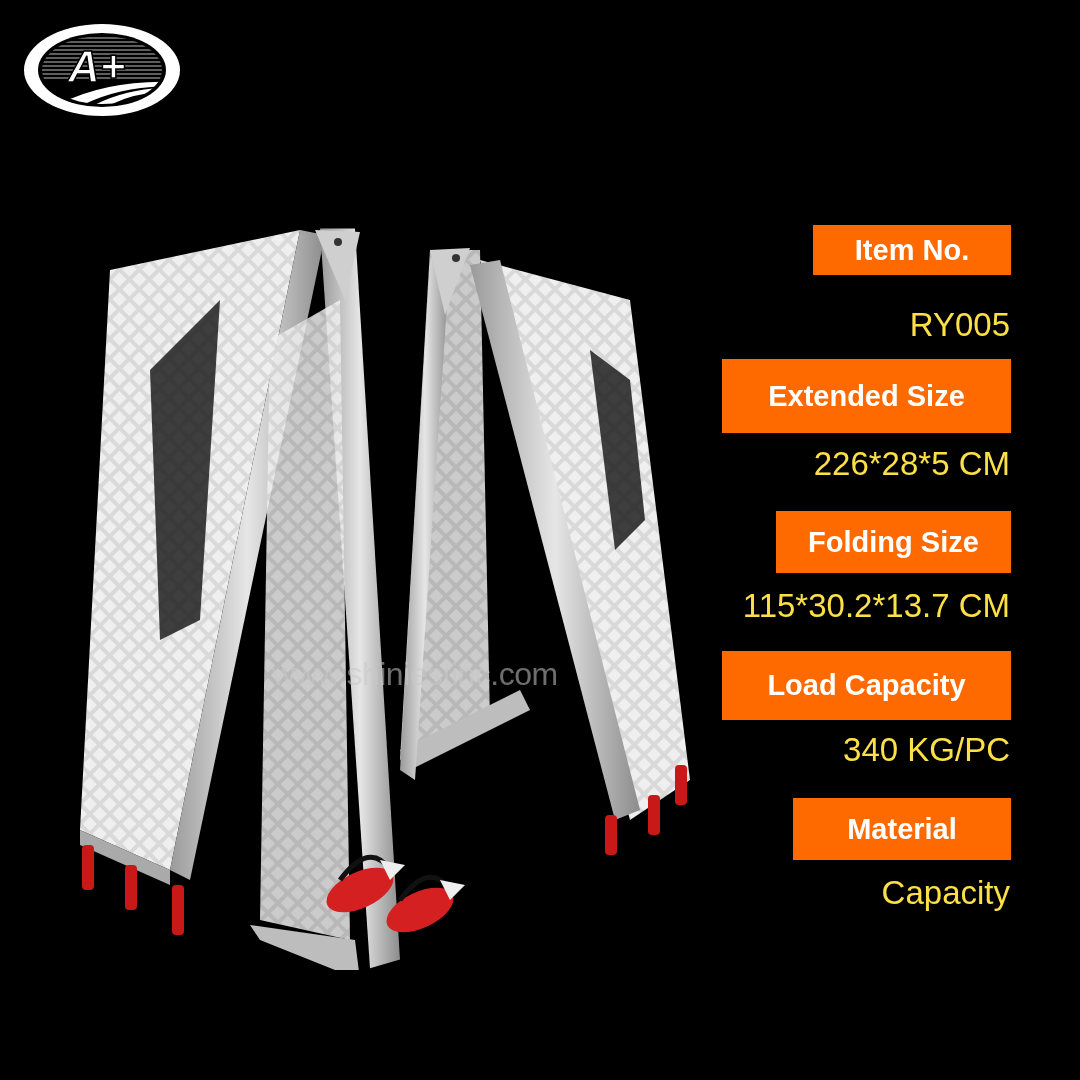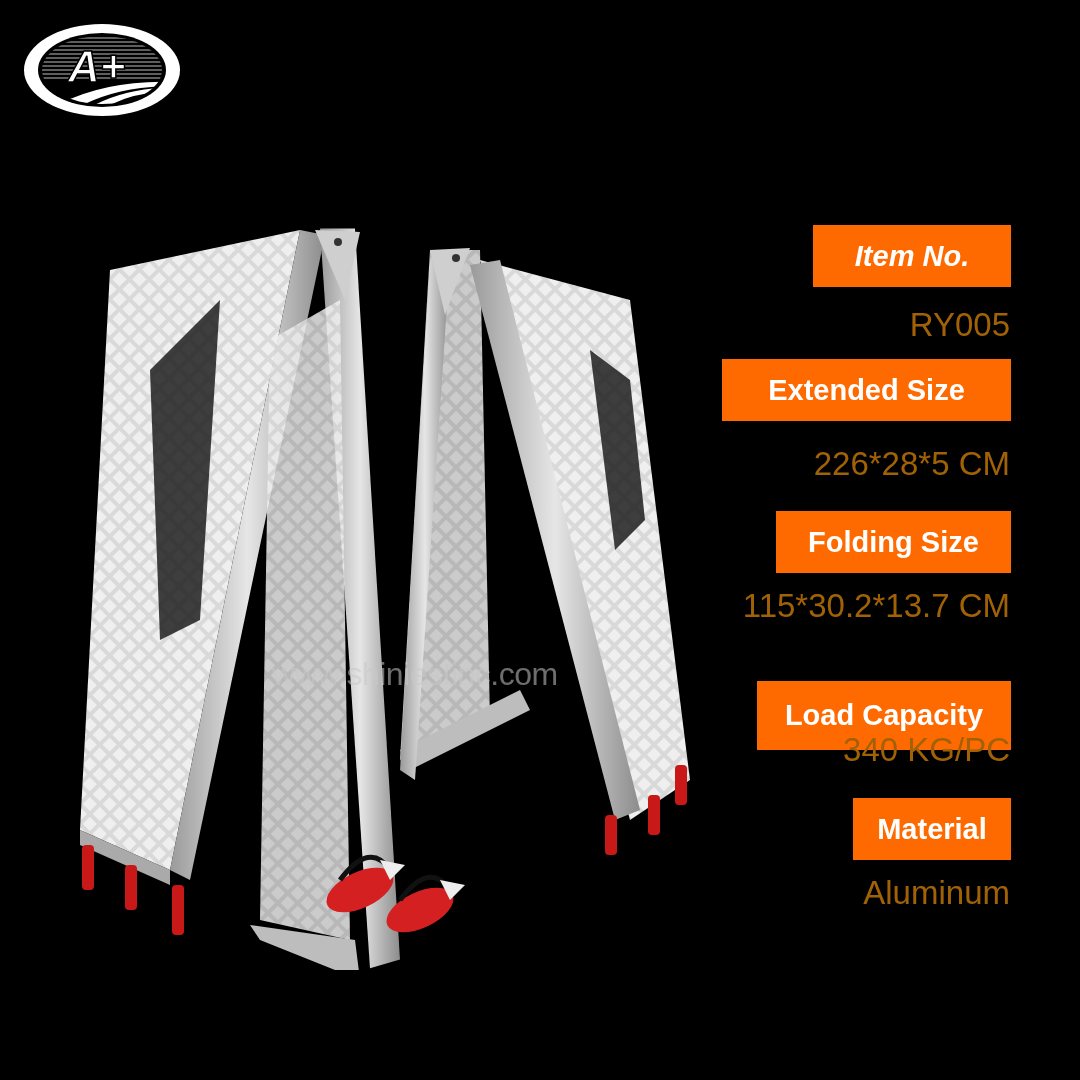--- a/index.html
+++ b/index.html
@@ -1,21 +1,21 @@
 <!DOCTYPE html>
 <html><head>
 <meta charset="utf-8">
 <style>
   html,body{margin:0;padding:0;background:#000;}
   body{width:1080px;height:1080px;position:relative;overflow:hidden;font-family:"Liberation Sans","DejaVu Sans",sans-serif;}
   .logo{position:absolute;left:22px;top:22px;width:160px;height:96px;}
   .product{position:absolute;left:70px;top:220px;width:640px;height:750px;}
   .watermark{position:absolute;left:272px;top:628px;font-size:32px;color:rgba(200,200,200,0.55);letter-spacing:-0.5px;font-family:"Liberation Sans",sans-serif;margin-top:28px;}
   .spec-label{position:absolute;right:69px;background:#ff6a00;color:#fff;font-weight:bold;font-size:29px;display:flex;align-items:center;justify-content:center;box-sizing:border-box;}
-  .spec-value{position:absolute;right:70px;color:#a16207;font-size:33px;text-align:right;white-space:nowrap;}
+  .spec-value{position:absolute;right:70px;color:#fde047;font-size:33px;text-align:right;white-space:nowrap;}
 </style>
 </head>
 <body>
 
 <div class="logo">
   <svg width="160" height="96" viewBox="0 0 160 96">
     <defs>
       <clipPath id="inner">
           <ellipse cx="80" cy="48" rx="60" ry="34"></ellipse>
         </clipPath>
@@ -93,26 +93,26 @@
       <path d="M270 660 Q300 620 320 650" stroke="#111" stroke-width="5" fill="none"></path>
       <path d="M330 680 Q360 640 380 670" stroke="#111" stroke-width="5" fill="none"></path>
       <polygon points="310,640 335,645 320,660" fill="#eee"></polygon>
       <polygon points="370,660 395,665 380,680" fill="#eee"></polygon>
     </g>
   </svg>
 </div>
 
 <div class="watermark">www.shiniestinc.com</div>
 
-<div class="spec-label" style="top:225px;width:198px;height:62px;font-style:italic;">Item No.</div>
+<div class="spec-label" style="top:225px;width:198px;height:50px;">Item No.</div>
 <div class="spec-value" style="top:306px;">RY005</div>
 
-<div class="spec-label" style="top:359px;width:289px;height:62px;">Extended Size</div>
+<div class="spec-label" style="top:359px;width:289px;height:74px;">Extended Size</div>
 <div class="spec-value" style="top:445px;">226*28*5 CM</div>
 
 <div class="spec-label" style="top:511px;width:235px;height:62px;margin-left:48px;">Folding Size</div>
 <div class="spec-value" style="top:587px;">115*30.2*13.7 CM</div>
 
-<div class="spec-label" style="top:651px;width:254px;height:69px;margin-top:30px;">Load Capacity</div>
+<div class="spec-label" style="top:651px;width:289px;height:69px;">Load Capacity</div>
 <div class="spec-value" style="top:731px;">340 KG/PC</div>
 
-<div class="spec-label" style="top:798px;width:158px;height:62px;">Material</div>
-<div class="spec-value" style="top:874px;">Aluminum</div>
+<div class="spec-label" style="top:798px;width:218px;height:62px;">Material</div>
+<div class="spec-value" style="top:874px;">Capacity</div>
 
 </body></html>

